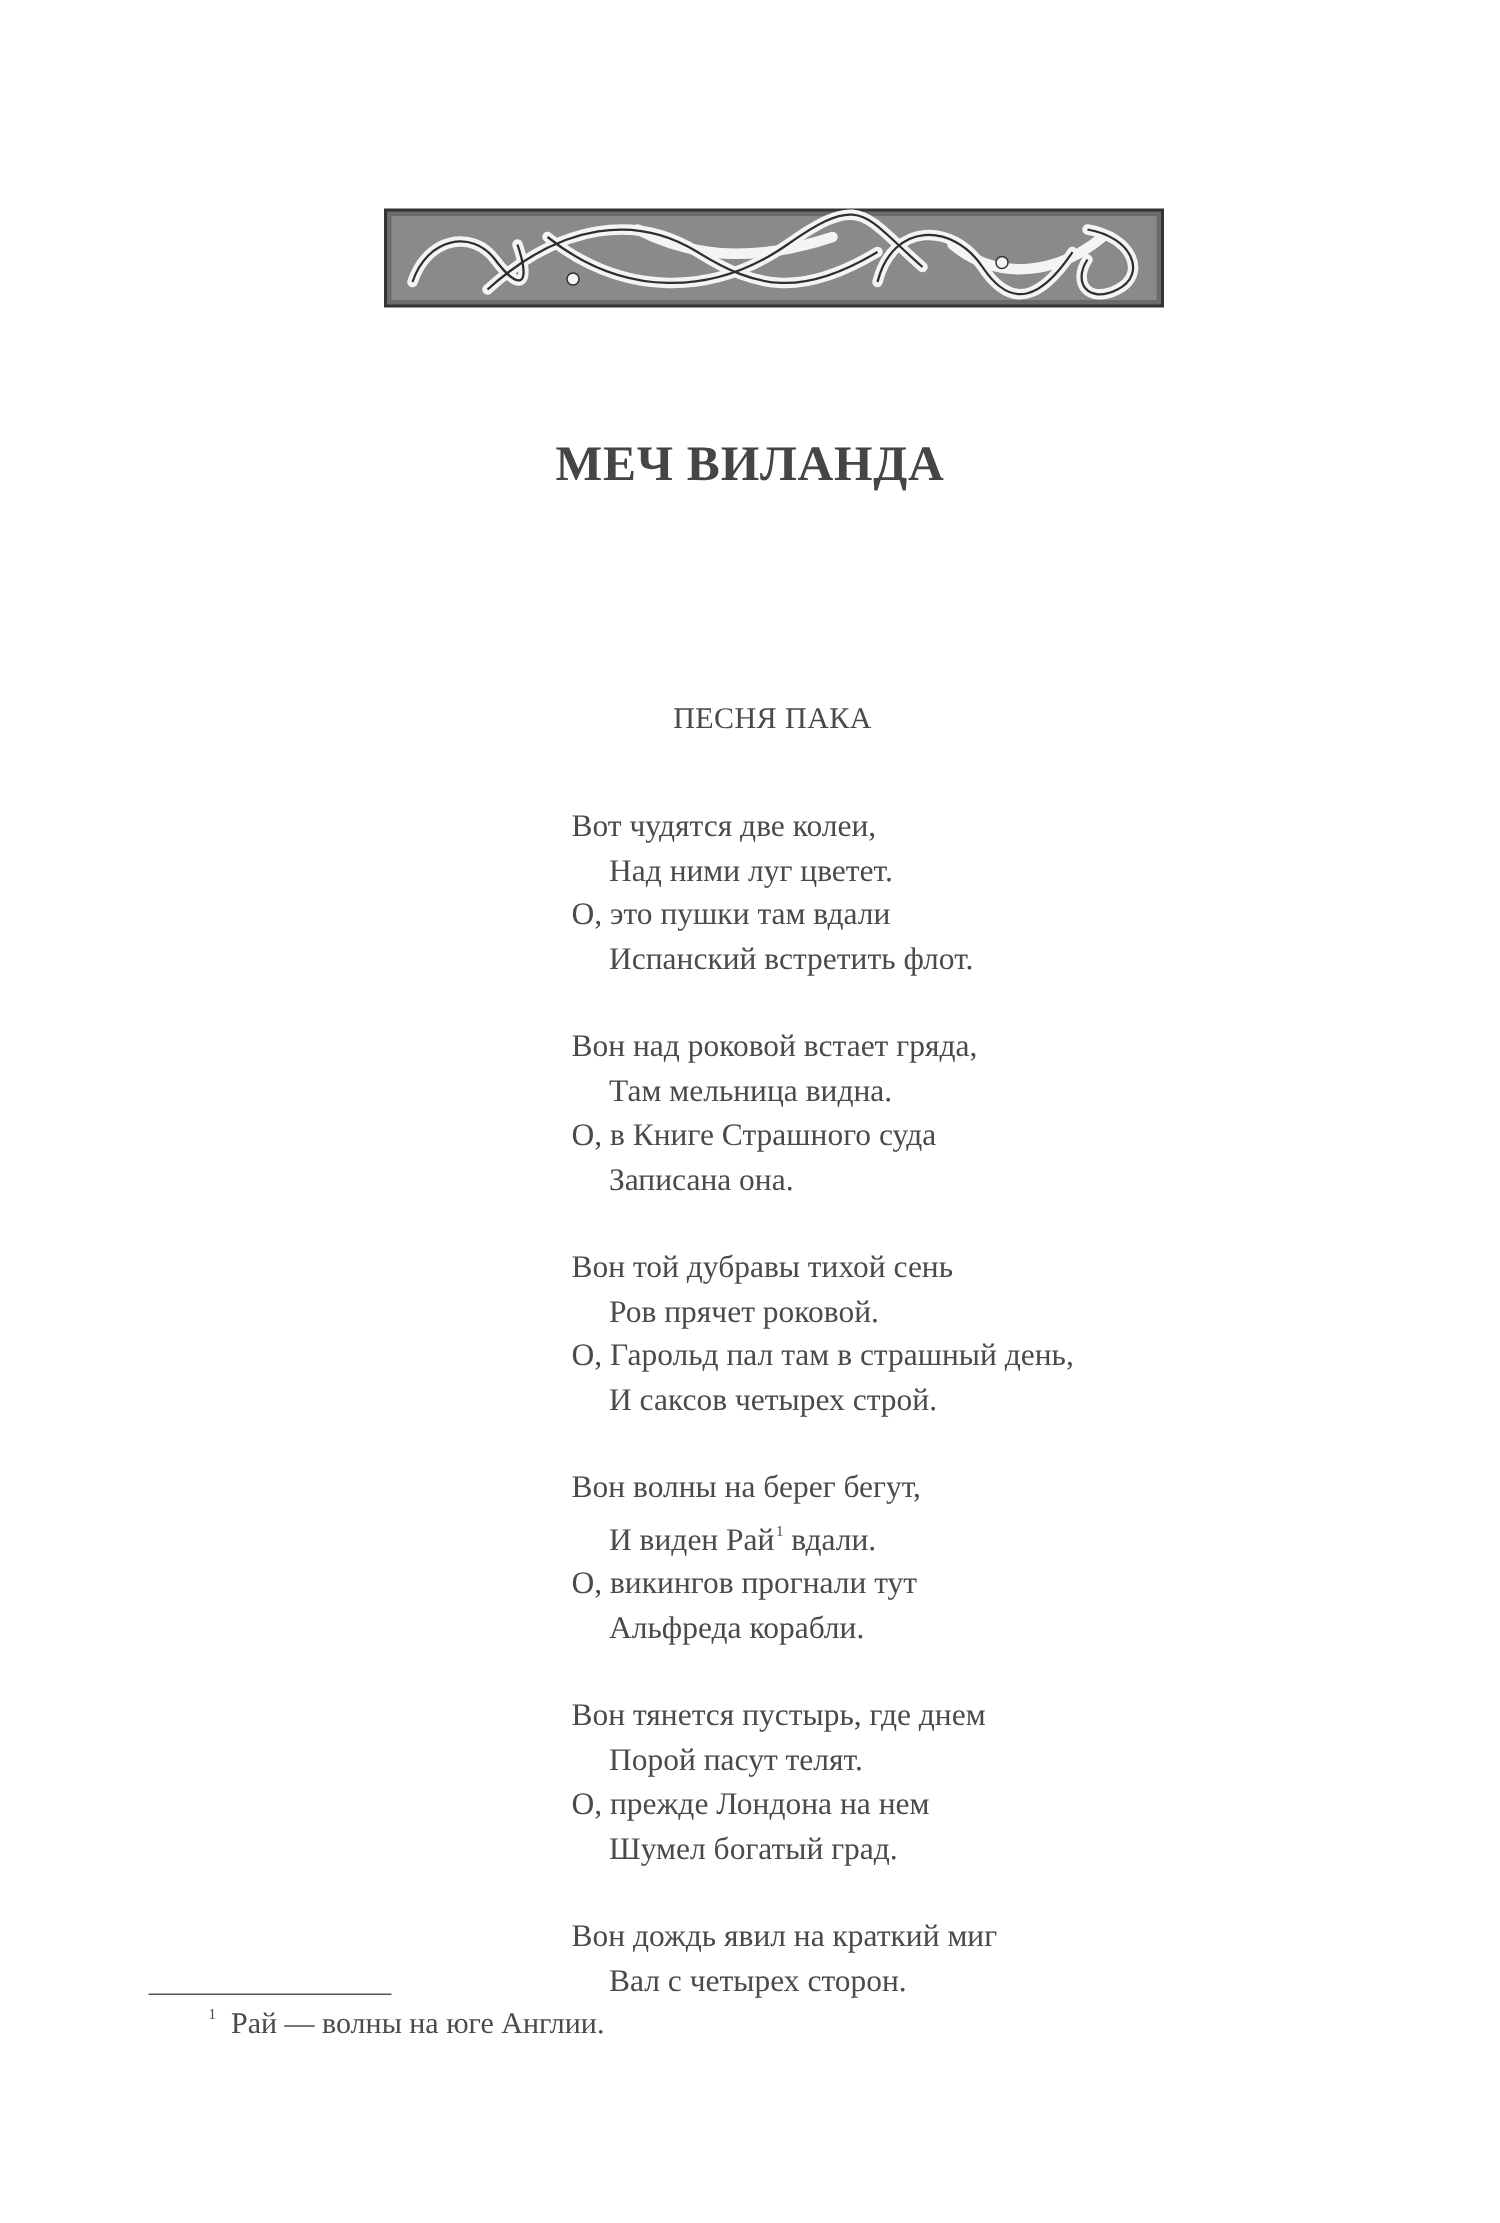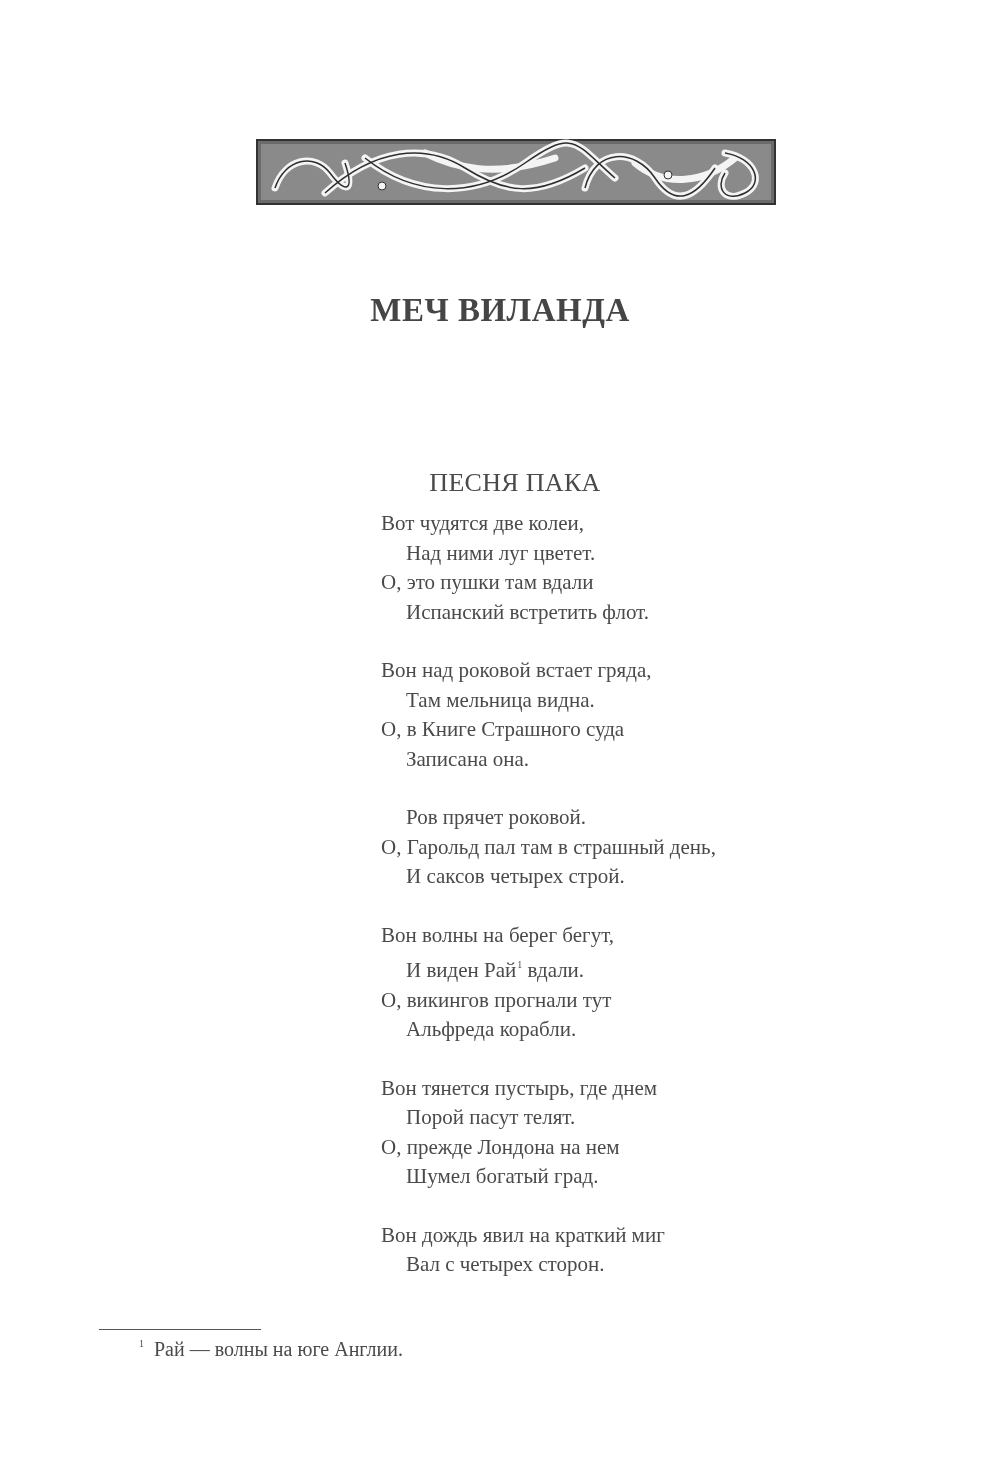--- a/index.html
+++ b/index.html
@@ -10,23 +10,23 @@
     }
     .ornament {
       position: absolute; left: 255px; top: 138px; width: 522px; height: 68px;
     }
     .title {
       position: absolute; left: 0; right: 0; top: 292px; text-align: center;
       font-size: 33px; font-weight: bold; letter-spacing: 0.5px; color: #454545;
     }
     .subtitle {
       position: absolute; left: 0; right: 0; top: 468px; text-align: center;
-      font-size: 26px; letter-spacing: 0.3px; color: #4a4a4a; padding-left: 30px;
+      font-size: 20px; letter-spacing: 0.3px; color: #4a4a4a; padding-left: 30px;
     }
-    .poem { position: absolute; left: 381px; top: 509px; }
+    .poem { position: absolute; left: 381px; top: 536px; }
     .stanza { margin-bottom: 29px; }
     .line { font-size: 21px; line-height: 29.5px; white-space: nowrap; color: #4a4a4a; }
     .line.indent { padding-left: 25px; }
     sup.fn { font-size: 10px; vertical-align: 9px; margin-left: 1px; }
     .fn-rule {
       position: absolute; left: 99px; top: 1329px; width: 162px; height: 1px;
       background: #555;
     }
     .footnote {
       position: absolute; left: 139px; top: 1338px; font-size: 20px; color: #4a4a4a;
@@ -69,20 +69,21 @@
     <div class="line">О, это пушки там вдали</div>
     <div class="line indent">Испанский встретить флот.</div>
   </div>
   <div class="stanza">
     <div class="line">Вон над роковой встает гряда,</div>
     <div class="line indent">Там мельница видна.</div>
     <div class="line">О, в Книге Страшного суда</div>
     <div class="line indent">Записана она.</div>
   </div>
   <div class="stanza">
+    <div class="line">Вон той дубравы тихой сень</div>
     <div class="line indent">Ров прячет роковой.</div>
     <div class="line">О, Гарольд пал там в страшный день,</div>
     <div class="line indent">И саксов четырех строй.</div>
   </div>
   <div class="stanza">
     <div class="line">Вон волны на берег бегут,</div>
     <div class="line indent"><span>И виден Рай</span><sup class="fn">1</sup><span> вдали.</span></div>
     <div class="line">О, викингов прогнали тут</div>
     <div class="line indent">Альфреда корабли.</div>
   </div>

